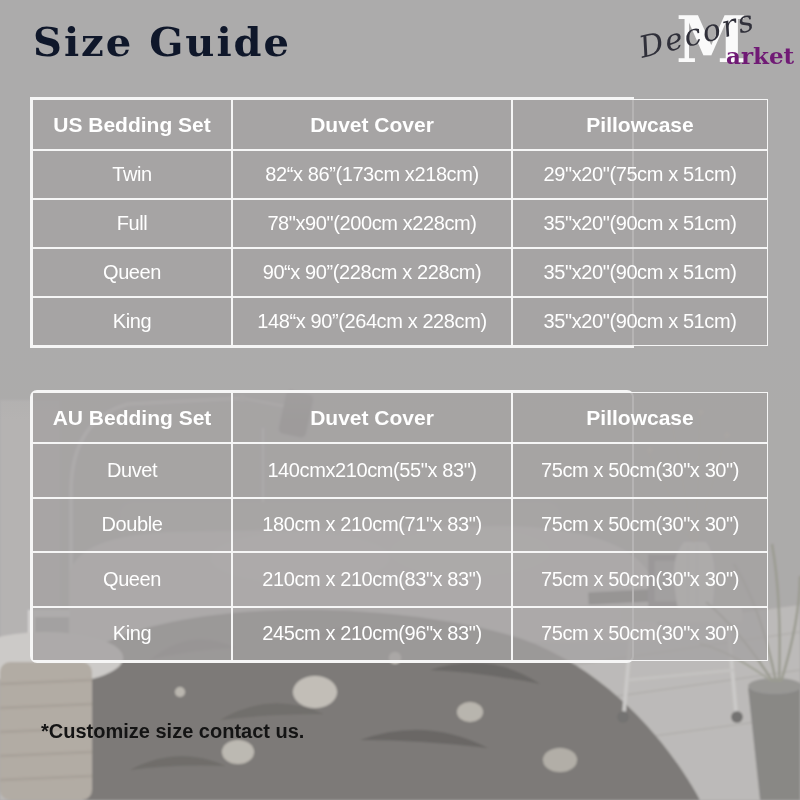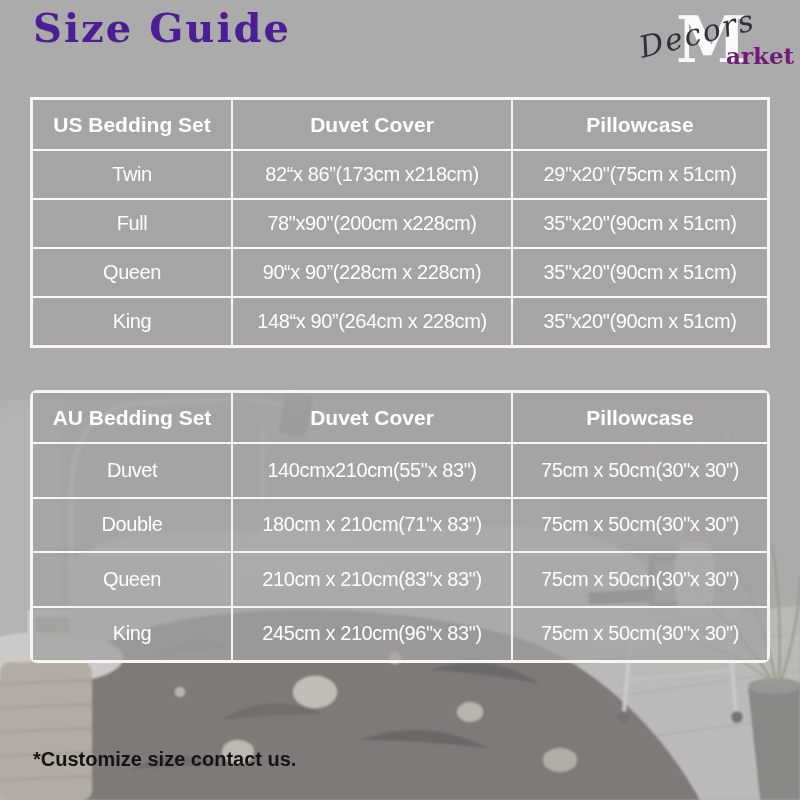--- a/index.html
+++ b/index.html
@@ -6,23 +6,23 @@
   html, body { width: 800px; height: 800px; }
   body { font-family: "Liberation Sans", sans-serif; background: #acabab; overflow: hidden; }
 
   .stage { position: relative; width: 800px; height: 800px; background: #acabab; overflow: hidden; }
 
   
   .scene { position: absolute; left: 0; top: 340px; width: 800px; height: 460px; }
 
   
   .page-title {
-    position: absolute; left: 33px; top: 4px;
+    position: absolute; left: 33px; top: 18px;
     font-family: "DejaVu Serif", serif; font-weight: 700;
-    font-size: 40px; letter-spacing: 2px; color: #4c1d95;
+    font-size: 40px; letter-spacing: 2px; color: #0f172a;
   }
 
   
   .logo { position: absolute; top: 12px; right: 22px; width: 158px; height: 78px; }
   .logo-m {
     position: absolute; left: 56px; top: -10px;
     font-family: "DejaVu Serif", serif; font-weight: 700;
     font-size: 64px; color: #fafafa;
   }
   .logo-script {
@@ -32,42 +32,42 @@
     font-size: 30px; letter-spacing: 2px; color: #30303a;
   }
   .logo-rest {
     position: absolute; left: 106px; top: 30px;
     font-family: "DejaVu Serif", serif; font-weight: 700;
     font-size: 23px; color: #701a75;
   }
 
   
   .size-table {
-    position: absolute; left: 30px; width: 740px;
+    position: absolute; left: 30px; width: 604px;
     display: grid; grid-template-columns: 200px 280px 256px;
     border: 2px solid #f6f6f6;
   }
   .table-us { top: 97px;  grid-template-rows: 51px repeat(4, 49px); }
   .table-au { top: 390px; grid-template-rows: 51px repeat(4, 54.5px); border-radius: 7px; }
   .cell {
     border: 1.5px solid #f6f6f6;
     background: rgba(164,162,162,0.78);
     display: flex; align-items: center; justify-content: center;
     color: #ffffff; font-size: 20px; letter-spacing: -0.4px;
     white-space: nowrap;
   }
   .cell.head { font-weight: 700; font-size: 21px; letter-spacing: 0; }
 
   
   .note {
     position: absolute; left: 33px; color: #141414;
     font-weight: 700; font-size: 20px; line-height: 23px;
   }
   .note-1 { top: 676px; width: 752px; }
-  .note-2 { top: 748px; }
+  .note-2 { top: 720px; margin-left: 8px; }
 </style>
 </head>
 <body>
 
 <div class="stage">
 
   <svg class="scene" viewBox="0 0 800 460" preserveAspectRatio="none" aria-hidden="true">
     <defs>
       <filter id="soft" x="-10%" y="-10%" width="120%" height="120%">
         <feGaussianBlur stdDeviation="0.9"></feGaussianBlur>

